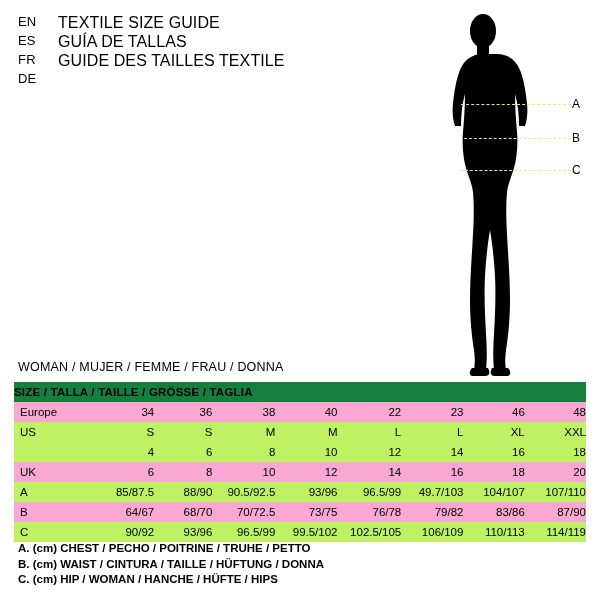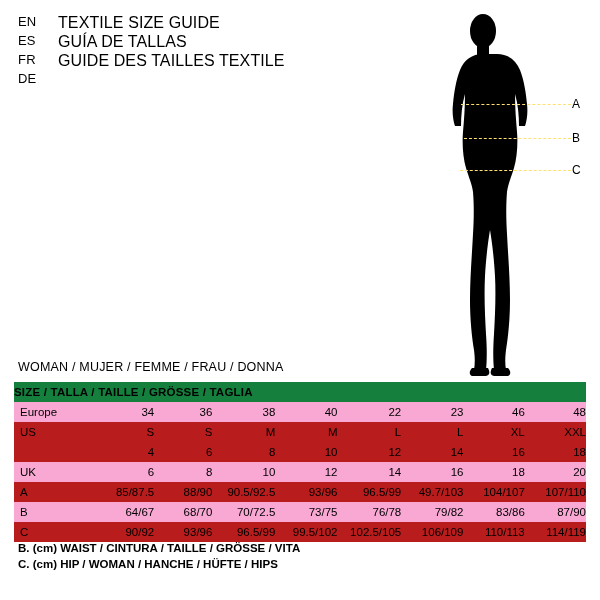--- a/index.html
+++ b/index.html
@@ -96,21 +96,21 @@
     height: 16px;
     line-height: 14px;
   }
   .row-head td {
     background: #15803d;
     font-weight: bold;
     font-size: 11.5px;
     padding-left: 6px;
     letter-spacing: 0.2px;
   }
-  .row-shade td { background: #b91c1c; }
+  .row-shade td { background: #bef264; }
   .row-plain td { background: #f9a8d4; }
   .col-label {
     padding-left: 6px !important;
     text-align: left;
     width: 86px;
   }
   .cell { text-align: right; width: 68px; margin-top: 44px; }
 
   
   .notes {
@@ -294,17 +294,18 @@
           <td class="cell">102.5/105</td>
           <td class="cell">106/109</td>
           <td class="cell">110/113</td>
           <td class="cell">114/119</td>
         </tr>
       </tbody>
     </table>
   </div>
 
   <div class="notes">
-    <div class="note-row">B. (cm) WAIST / CINTURA / TAILLE / GRÖSSE / VITA</div>
+    <div class="note-row">A. (cm) CHEST / PECHO / POITRINE / TRUHE / PETTO</div>
+    <div class="note-row">B. (cm) WAIST / CINTURA / TAILLE / HÜFTUNG / DONNA</div>
     <div class="note-row">C. (cm) HIP / WOMAN / HANCHE / HÜFTE / HIPS</div>
   </div>
 
 </div>
 
 </body></html>

